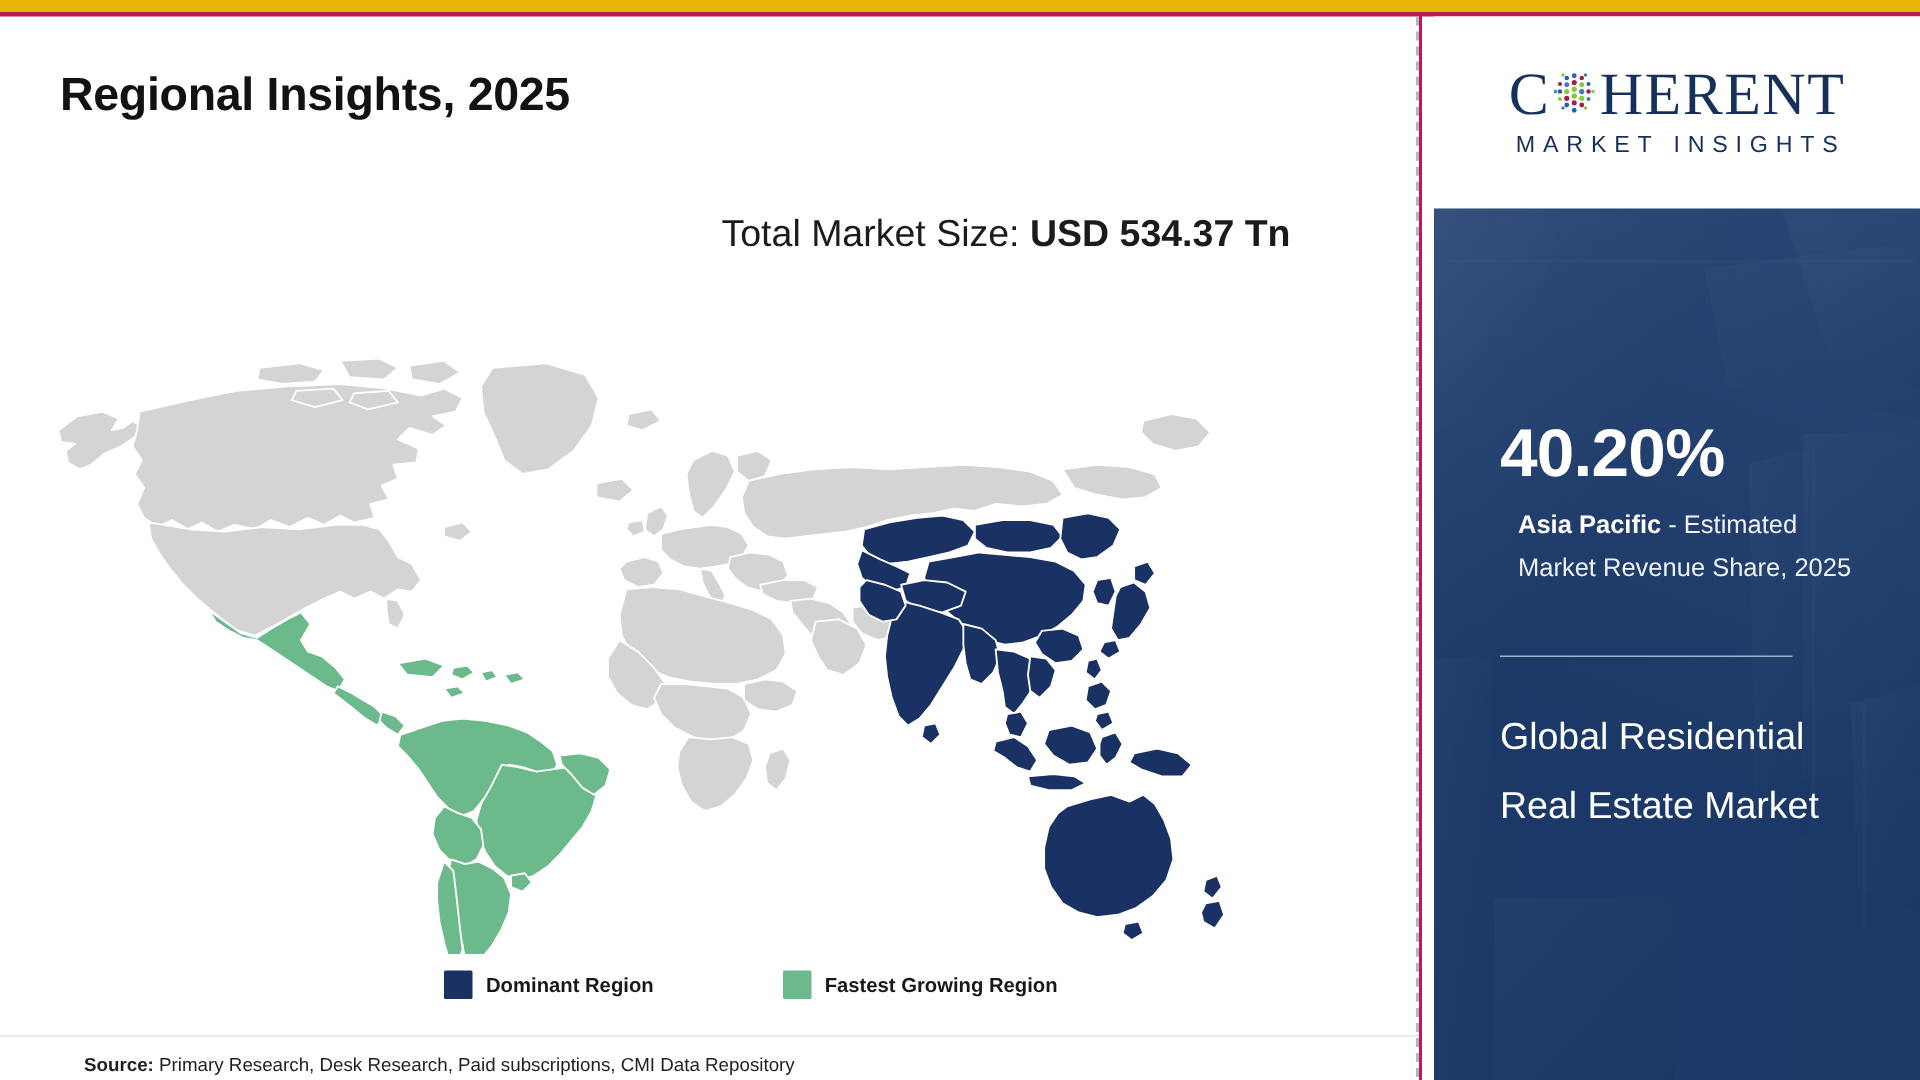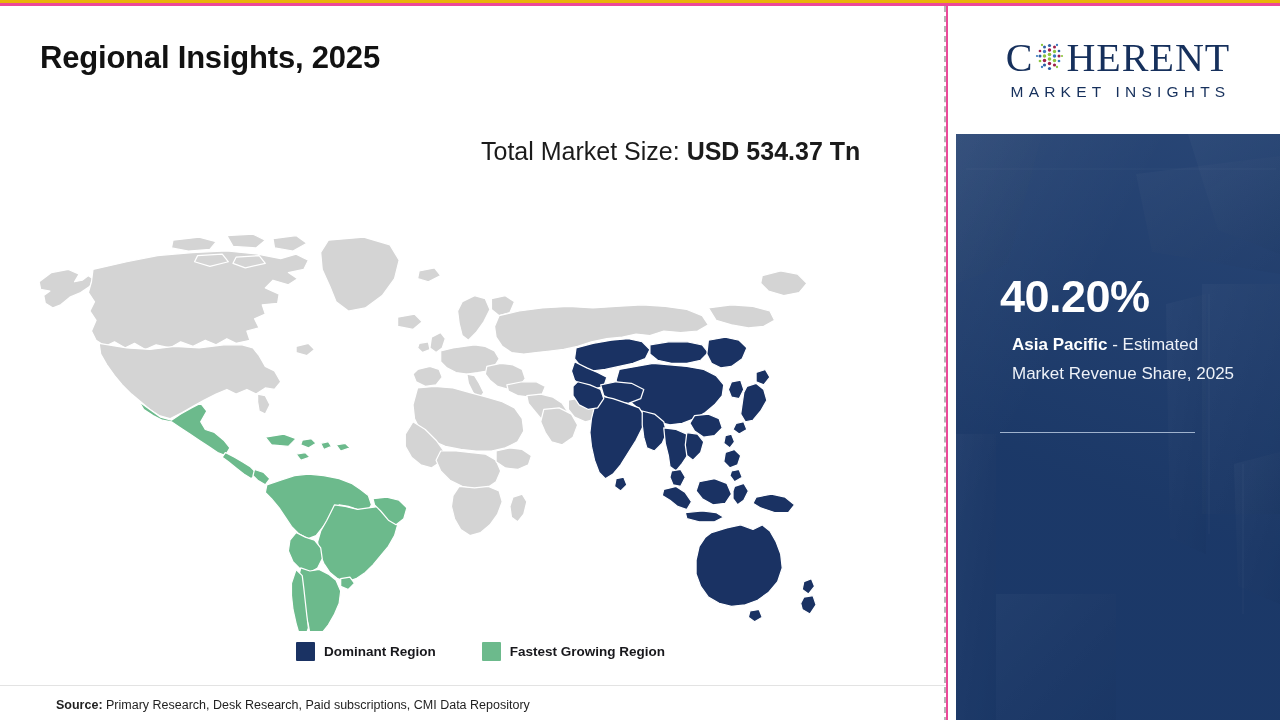--- a/index.html
+++ b/index.html
@@ -5,23 +5,23 @@
   html,body{margin:0;padding:0;}
   body{
     width:1280px;height:720px;
     background:#ffffff;
     font-family:"Liberation Sans","DejaVu Sans",sans-serif;
     overflow:hidden;
     position:relative;
   }
   .frame{
     position:absolute;inset:0;
-    border-top:3px solid #eab308;
+    border-top:8px solid #eab308;
     box-sizing:border-box;
-    background:#ec4899;
+    background:#be185d;
   }
   
   .left-pane{
     position:absolute;left:0;top:3px;width:946px;height:717px;
     background:#fff;
     border-right:2px dashed #b6b6b6;
     box-sizing:border-box;
   }
   .page-title{
     position:absolute;left:40px;top:34px;
@@ -34,21 +34,21 @@
   }
   .market-size .ms-strong{font-weight:bold;}
   
   .map-wrap{
     position:absolute;left:28px;top:225px;width:790px;height:400px;
   }
   .map-wrap svg{display:block;width:100%;height:100%;}
   
   .legend{
     position:absolute;left:296px;top:636px;
-    display:flex;align-items:center;gap:46px;
+    display:flex;align-items:center;gap:86px;
   }
   .legend-item{display:flex;align-items:center;gap:9px;}
   .swatch{width:19px;height:19px;display:block;border-radius:1px;}
   .legend-label{font-size:13.5px;font-weight:bold;color:#18181c;white-space:nowrap;}
   
   .source-rule{
     position:absolute;left:0;top:679px;width:946px;height:1px;background:#e3e3e3;
   }
   .source{
     position:absolute;left:40px;top:692px;
@@ -364,15 +364,16 @@
       </svg>
 
       <div class="stat-pct">40.20%</div>
 
       <div class="stat-desc">
         <b>Asia Pacific</b><span> - Estimated Market Revenue Share, 2025</span>
       </div>
 
       <div class="panel-rule"></div>
 
+      <div class="panel-market">Global Residential Real Estate Market</div>
     </div>
   </div>
 </div>
 
 </body></html>

